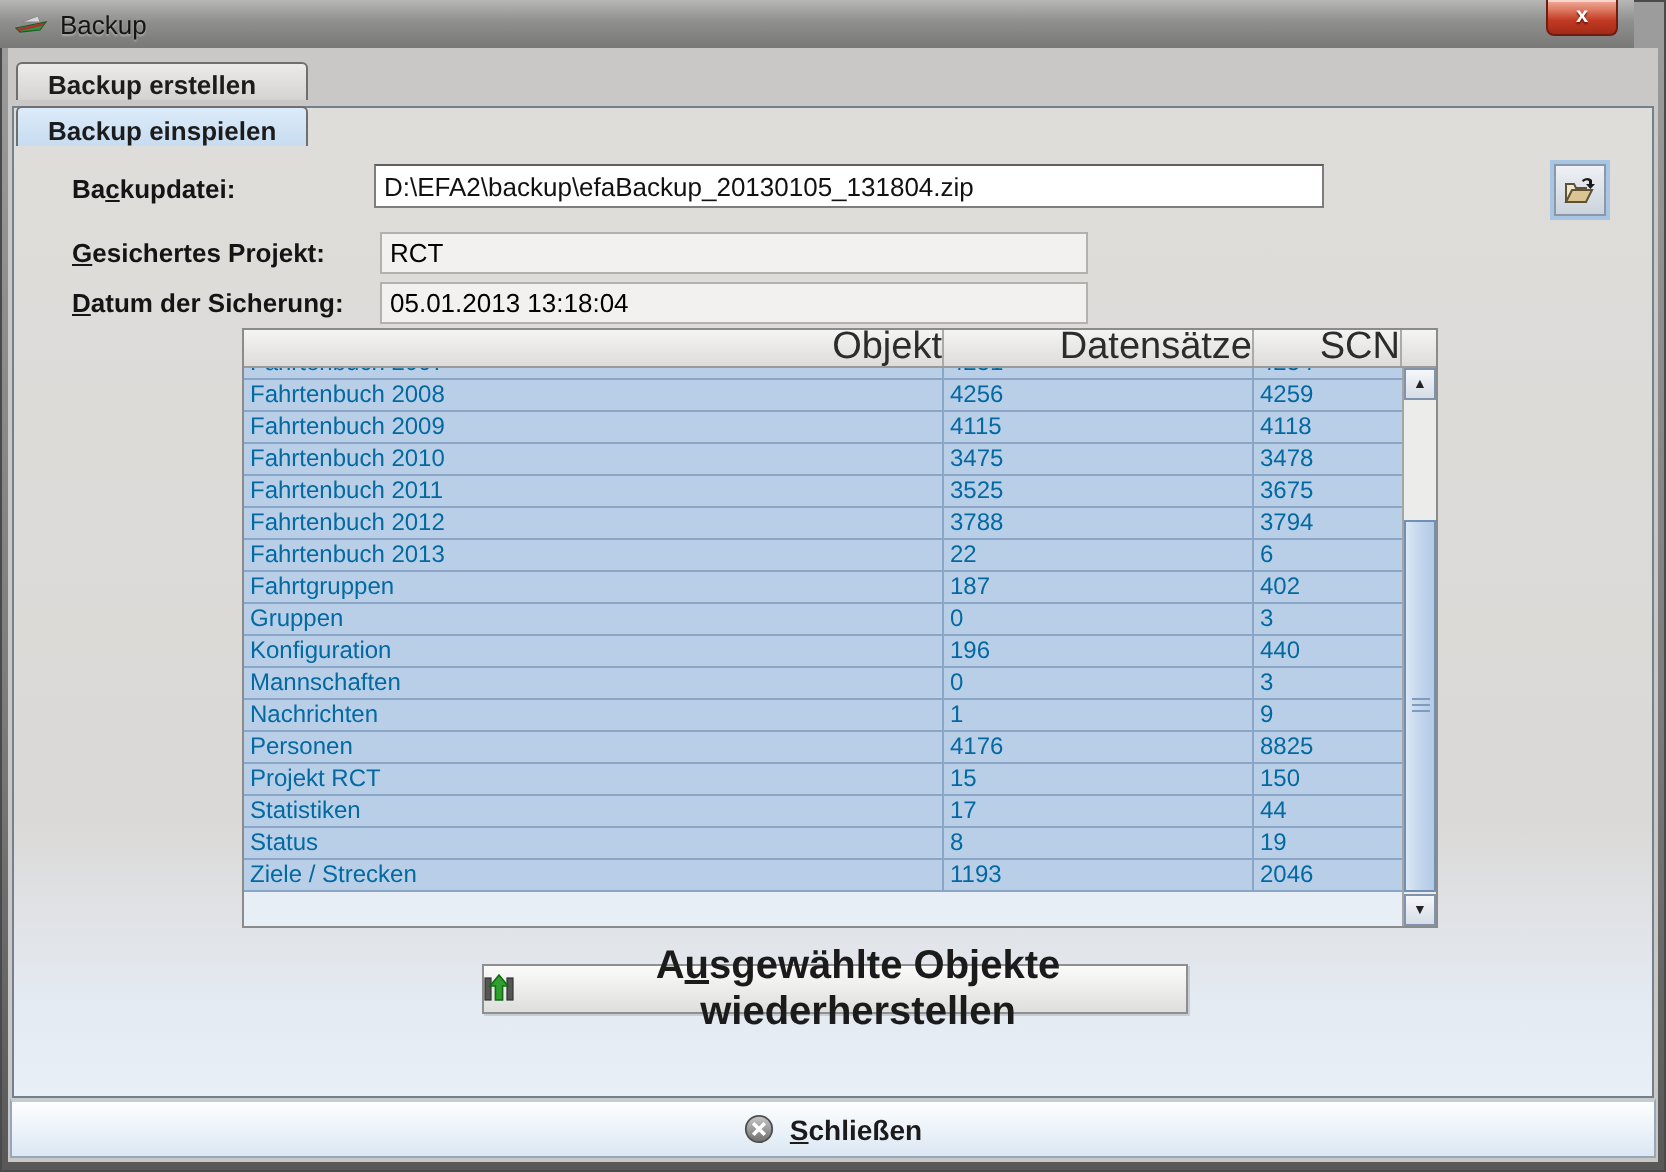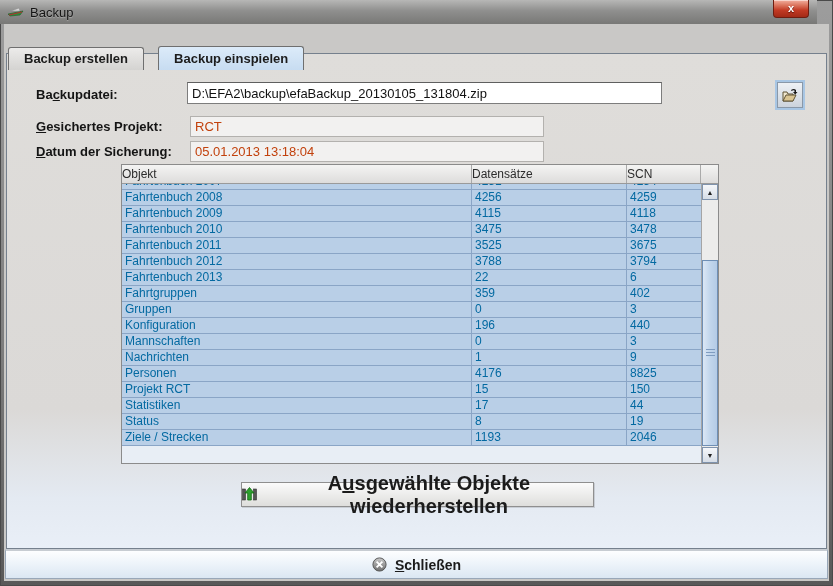--- a/index.html
+++ b/index.html
@@ -16,48 +16,48 @@
   .titlebar .title { font-size:13px; color:#151515; margin-left:6px; text-shadow:0 1px 1px rgba(255,255,255,.35); }
   .close-btn { position:absolute; right:8px; top:0; width:36px; height:18px;
     background:linear-gradient(180deg,#f3b0a0 0%,#dc7760 30%,#c23a24 60%,#a32a16 100%);
     border:1px solid #6f1d10; border-top:none; border-radius:0 0 4px 4px;
     display:flex; align-items:center; justify-content:center;
     box-shadow:inset 0 1px 0 rgba(255,255,255,.5); cursor:default; }
   .close-btn span { color:#fff; font-size:11px; font-weight:bold; line-height:1; text-shadow:0 1px 1px #5c150a; }
   
   .client { position:absolute; left:4px; top:24px; width:825px; height:557px; background:#c9c8c6; }
   
-  .tabs-row { position:absolute; left:4px; top:22px; height:24px; display:flex; gap:14px; z-index:3; }
+  .tabs-row { position:absolute; left:4px; top:6px; height:24px; display:flex; gap:3px; z-index:3;flex-direction:column; }
   .tab { height:23px; margin-top:1px; padding:3px 15px 0 15px; font-size:13px; font-weight:bold; color:#1c1c1c;
     background:linear-gradient(180deg,#ecebea,#d4d3d1);
     border:1px solid #6f6f6f; border-bottom:none; border-radius:3px 3px 0 0; cursor:default; }
   .tab.selected { height:24px; margin-top:0; padding-top:4px;
     background:linear-gradient(180deg,#dcebf9,#c7dcf1); }
   
   .panel { position:absolute; left:2px; top:29px; width:821px; height:496px;
     border:1px solid #75808d;
     background:linear-gradient(180deg,#dfddda 0%,#dbd9d7 72%,#e4eaf2 90%,#e9eff7 100%); }
   .form-label { position:absolute; font-size:13px; font-weight:bold; color:#141414; white-space:nowrap; }
   .mn { text-decoration:underline; }
   .file-input { position:absolute; left:180px; top:28px; width:475px; height:22px;
     border:1px solid #7d7d7d; border-top-color:#5f5f5f; background:#ffffff;
     font-family:"Liberation Sans",sans-serif; font-size:13px; color:#111; padding:0 4px; }
   .browse-btn { position:absolute; left:770px; top:28px; width:26px; height:26px;
     background:linear-gradient(180deg,#eef1f5,#ccd3dc);
     border:1px solid #8a98a8; outline:2px solid #a8c6e4; outline-offset:0;
     display:flex; align-items:center; justify-content:center; cursor:default; }
   .ro-field { position:absolute; left:183px; width:354px; height:21px;
-    background:#f2f1f0; border:1px solid #b3b1ae; font-size:13px; color:#c2410c;
+    background:#f2f1f0; border:1px solid #b3b1ae; font-size:13px; color:#000000;
     padding:2px 4px; white-space:nowrap; overflow:hidden; }
   
   .table { position:absolute; left:114px; top:110px; width:598px; height:300px;
     border:1px solid #8b8b8b; background:#fff; display:flex; flex-direction:column; }
   .thead { display:flex; height:19px; background:linear-gradient(180deg,#f4f4f3,#dddcdb);
     border-bottom:1px solid #9a9a9a; flex:0 0 auto; }
-  .th { font-size:12px; color:#2c2c2c; text-align:left; line-height:18px;
+  .th { font-size:19px; color:#2c2c2c; text-align:right; line-height:18px;
     border-right:1px solid #aaa; overflow:hidden; cursor:default; }
   .th.c0 { width:350px; } .th.c1 { width:155px; } .th.c2 { width:74px; } .th.corner { flex:1; border-right:none; }
   .tbody-wrap { display:flex; flex:1; overflow:hidden; }
   .tbody { width:579px; overflow:hidden; background:#e8eef5; }
   .row { display:flex; height:16px; background:#b9cfe7; }
   .row.clipped { margin-top:-10px; }
   .cell { font-size:12px; color:#0369a1; line-height:15px; padding-left:3px; white-space:nowrap; overflow:hidden;
     border-bottom:1px solid #8aa5c6; border-right:1px solid #8aa5c6; }
   .cell.c0 { width:350px; } .cell.c1 { width:155px; } .cell.c2 { width:74px; border-right:none; }
   
@@ -169,21 +169,21 @@
                 <div class="cell c1">3788</div>
                 <div class="cell c2">3794</div>
               </div>
               <div class="row">
                 <div class="cell c0">Fahrtenbuch 2013</div>
                 <div class="cell c1">22</div>
                 <div class="cell c2">6</div>
               </div>
               <div class="row">
                 <div class="cell c0">Fahrtgruppen</div>
-                <div class="cell c1">359</div>
+                <div class="cell c1">187</div>
                 <div class="cell c2">402</div>
               </div>
               <div class="row">
                 <div class="cell c0">Gruppen</div>
                 <div class="cell c1">0</div>
                 <div class="cell c2">3</div>
               </div>
               <div class="row">
                 <div class="cell c0">Konfiguration</div>
                 <div class="cell c1">196</div>

